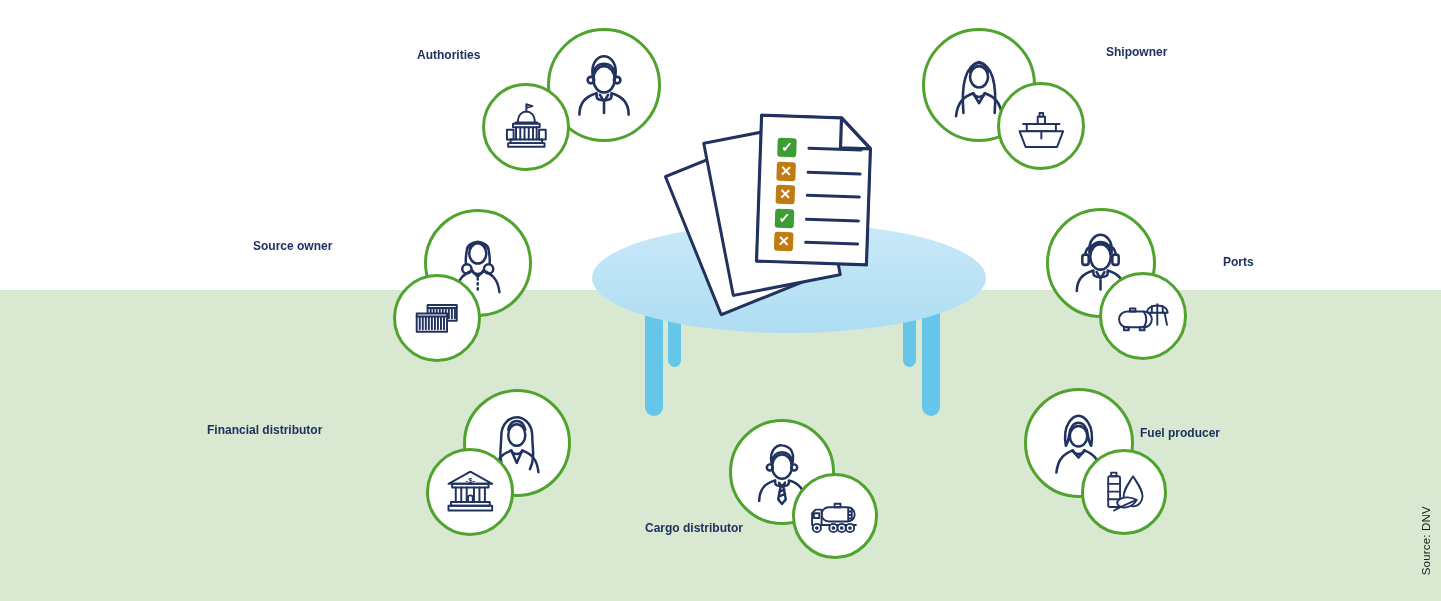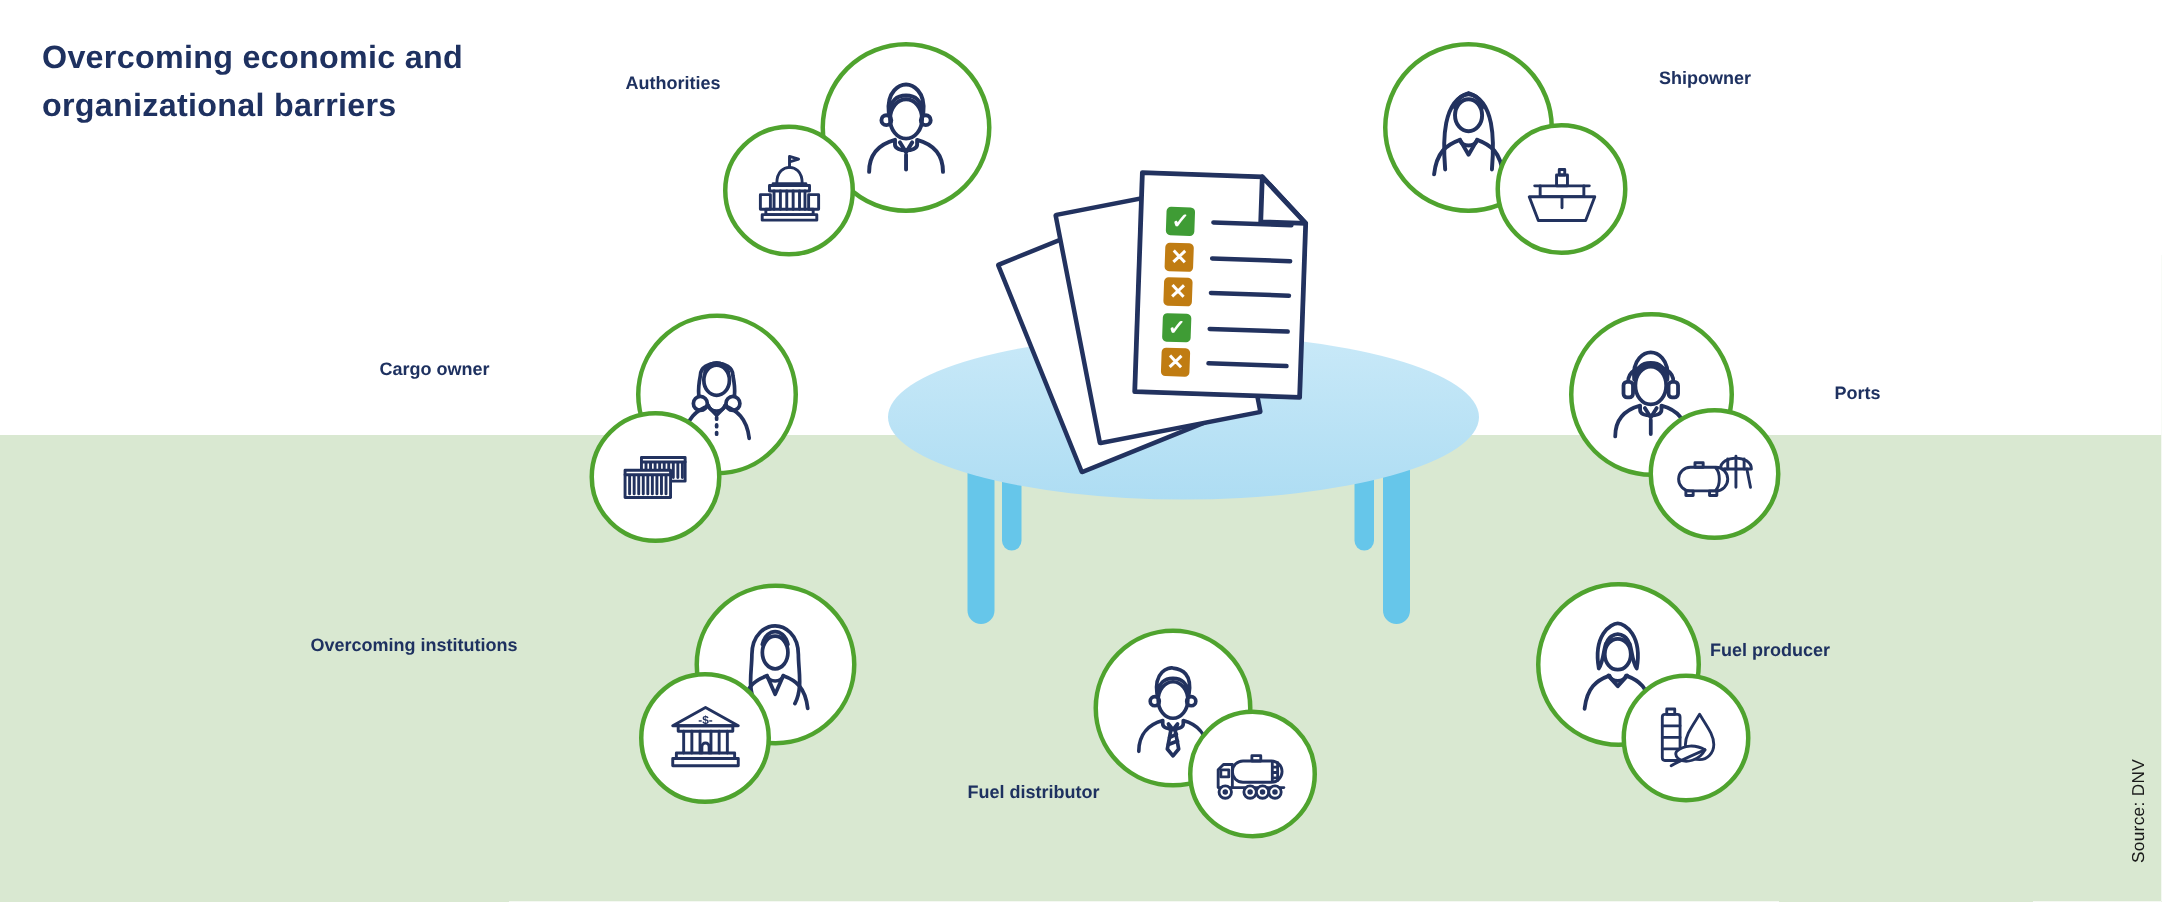--- a/index.html
+++ b/index.html
@@ -83,21 +83,20 @@
     font-size:11.5px;color:#1a1a1a;letter-spacing:.2px;
   }
 </style>
 </head>
 <body>
 
 <div class="canvas">
 
   <div class="band"></div>
 
-  <div class="title">Overcoming economic and organizational barriers</div>
 
   <div class="leg leg-fl"></div>
   <div class="leg leg-bl"></div>
   <div class="leg leg-br"></div>
   <div class="leg leg-fr"></div>
   <div class="table-top"></div>
 
   <div class="doc doc-back2"></div>
   <div class="doc doc-back1"></div>
 
@@ -194,21 +193,21 @@
       </svg>
     </div>
     <div class="circle c-cargo-sm">
       <svg class="obj-svg" viewBox="0 0 100 100">
         <rect class="lnf" x="34" y="28" width="48" height="26"></rect>
         <path class="ln" d="M34 33 H82 M39 33 V50 M44 33 V50 M49 33 V50 M54 33 V50 M59 33 V50 M64 33 V50 M69 33 V50 M74 33 V50 M79 33 V50"></path>
         <rect class="lnf" x="16" y="42" width="50" height="30"></rect>
         <path class="ln" d="M16 47 H66 M21 47 V68 M26 47 V68 M31 47 V68 M36 47 V68 M41 47 V68 M46 47 V68 M51 47 V68 M56 47 V68 M61 47 V68"></path>
       </svg>
     </div>
-    <div class="stk-label lbl-cargo">Cargo owner</div>
+    <div class="stk-label lbl-cargo">Source owner</div>
   </div>
 
   <div>
     <div class="circle c-ports-big">
       <svg class="person-svg" viewBox="0 0 100 100">
         <ellipse class="ln" cx="50" cy="43" rx="13" ry="16"></ellipse>
         <path class="lnf" d="M36 38 C34 20 45 15 50 15 C55 15 66 20 64 38 C62 28 58 24 50 24 C42 24 38 28 36 38 Z"></path>
         <path class="ln" d="M31 40 C30 22 70 22 69 40"></path>
         <rect class="lnf" x="27" y="40" width="8" height="13" rx="3"></rect>
         <rect class="lnf" x="65" y="40" width="8" height="13" rx="3"></rect>
@@ -245,21 +244,21 @@
       <svg class="obj-svg" viewBox="0 0 100 100">
         <path class="lnf" d="M50 16 L14 36 H86 Z"></path>
         <text x="50" y="34" text-anchor="middle" font-size="13" font-weight="bold" fill="#22325f">-$-</text>
         <rect class="ln" x="20" y="36" width="60" height="6"></rect>
         <path class="ln" d="M26 42 V66 M35 42 V66 M44 42 V66 M56 42 V66 M65 42 V66 M74 42 V66"></path>
         <path class="ln" d="M46 66 V59 a4 4 0 0 1 8 0 V66"></path>
         <rect class="ln" x="18" y="66" width="64" height="6"></rect>
         <rect class="ln" x="14" y="72" width="72" height="8"></rect>
       </svg>
     </div>
-    <div class="stk-label lbl-fin">Overcoming institutions</div>
+    <div class="stk-label lbl-fin">Financial distributor</div>
   </div>
 
   <div>
     <div class="circle c-fdist-big">
       <svg class="person-svg" viewBox="0 0 100 100">
         <ellipse class="ln" cx="50" cy="43" rx="13" ry="16"></ellipse>
         <path class="lnf" d="M36 38 C33 18 46 14 50 15 C58 16 67 20 64 38 C62 28 58 24 50 24 C42 24 38 28 36 38 Z"></path>
         <circle class="ln" cx="34" cy="44" r="4"></circle>
         <circle class="ln" cx="66" cy="44" r="4"></circle>
         <path class="ln" d="M20 88 C20 72 30 64 41 61 L41 64 C41 70 59 70 59 64 L59 61 C70 64 80 72 80 88"></path>
@@ -278,21 +277,21 @@
         <circle class="lnf" cx="20" cy="71" r="7"></circle>
         <circle class="lnf" cx="48" cy="71" r="7"></circle>
         <circle class="lnf" cx="62" cy="71" r="7"></circle>
         <circle class="lnf" cx="76" cy="71" r="7"></circle>
         <circle class="ln" cx="20" cy="71" r="1.5"></circle>
         <circle class="ln" cx="48" cy="71" r="1.5"></circle>
         <circle class="ln" cx="62" cy="71" r="1.5"></circle>
         <circle class="ln" cx="76" cy="71" r="1.5"></circle>
       </svg>
     </div>
-    <div class="stk-label lbl-fdist">Fuel distributor</div>
+    <div class="stk-label lbl-fdist">Cargo distributor</div>
   </div>
 
   <div>
     <div class="circle c-fprod-big">
       <svg class="person-svg" viewBox="0 0 100 100">
         <path class="lnf" d="M34 54 C29 26 44 16 50 16 C56 16 71 26 66 54 C62 48 62 38 60 33 C55 37 45 37 40 33 C38 38 38 48 34 54 Z"></path>
         <ellipse class="lnf" cx="50" cy="42" rx="11" ry="13"></ellipse>
         <path class="ln" d="M40 34 C42 27 47 25 50 25 C53 25 58 27 60 34"></path>
         <path class="ln" d="M22 88 C24 70 32 64 43 60 C45 66 55 66 57 60 C68 64 76 70 78 88"></path>
         <path class="ln" d="M42 60 L50 69 L58 60"></path>

